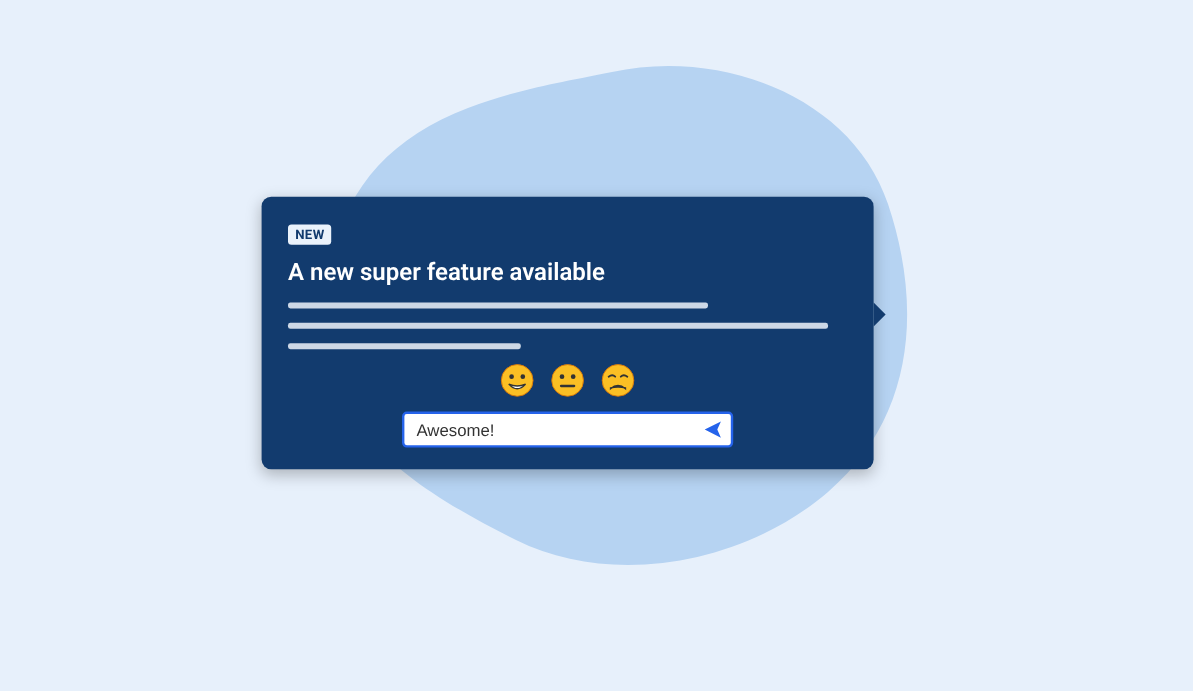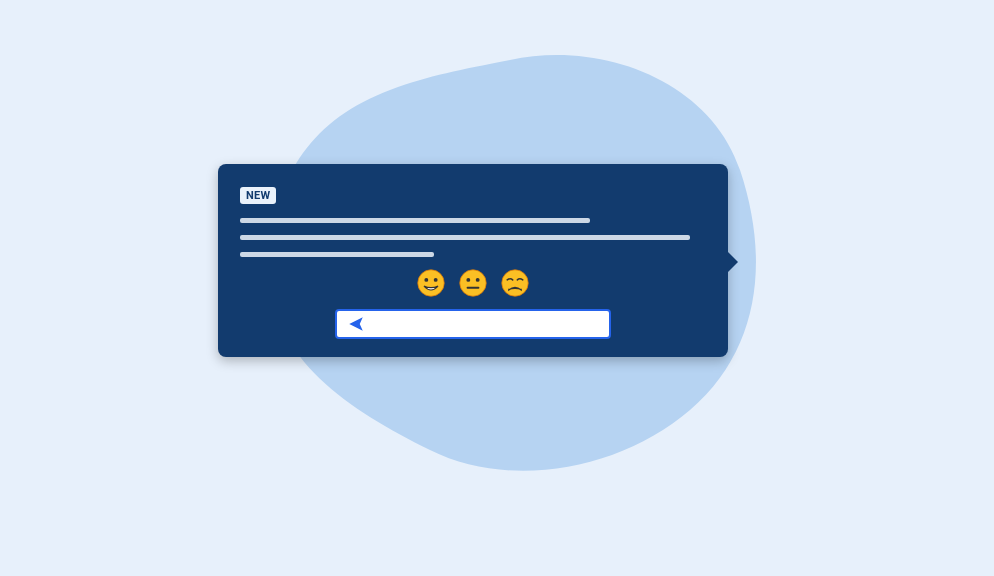--- a/index.html
+++ b/index.html
@@ -112,20 +112,21 @@
   </style>
 </head>
 <body>
 
 <svg class="blob" viewBox="0 0 520 430">
   <path fill="#b6d3f2" d="M 260 10 C 350 -10 460 30 490 120 C 520 210 510 300 440 360 C 370 420 260 440 180 400 C 100 360 20 310 20 220 C 20 130 60 70 140 40 C 180 25 210 20 260 10 Z"></path>
 </svg>
 
 <div class="card">
   <span class="badge">NEW</span>
+  <div class="title">A new super feature available</div>
   <div class="lines">
     <div class="line line1"></div>
     <div class="line line2"></div>
     <div class="line line3"></div>
   </div>
   <div class="emoji-row">
     <svg class="emoji" viewBox="0 0 36 36">
       <circle cx="18" cy="18" r="17" fill="#fbbf24" stroke="#d97706" stroke-width="1"></circle>
       <circle cx="12" cy="14" r="2.5" fill="#333"></circle>
       <circle cx="24" cy="14" r="2.5" fill="#333"></circle>
@@ -139,20 +140,21 @@
     </svg>
     <svg class="emoji" viewBox="0 0 36 36">
       <circle cx="18" cy="18" r="17" fill="#fbbf24" stroke="#d97706" stroke-width="1"></circle>
       <path d="M 8 14 Q 12 11 15 14" stroke="#333" stroke-width="2" fill="none" stroke-linecap="round"></path>
       <path d="M 21 14 Q 24 11 28 14" stroke="#333" stroke-width="2" fill="none" stroke-linecap="round"></path>
       <path d="M 10 27 Q 18 20 26 27 L 26 26 Q 18 24 10 26 Z" fill="#fff" stroke="#333" stroke-width="1.5"></path>
     </svg>
   </div>
   <div class="input-row">
     <div class="input-wrap">
+      <input type="text" value="Awesome!" style="">
       <button class="send-btn">
         <svg width="18" height="18" viewBox="0 0 24 24">
           <path d="M 3 12 L 21 3 L 17 12 L 21 21 Z" fill="#2563eb"></path>
         </svg>
       </button>
     </div>
   </div>
 </div>
 
 </body></html>

